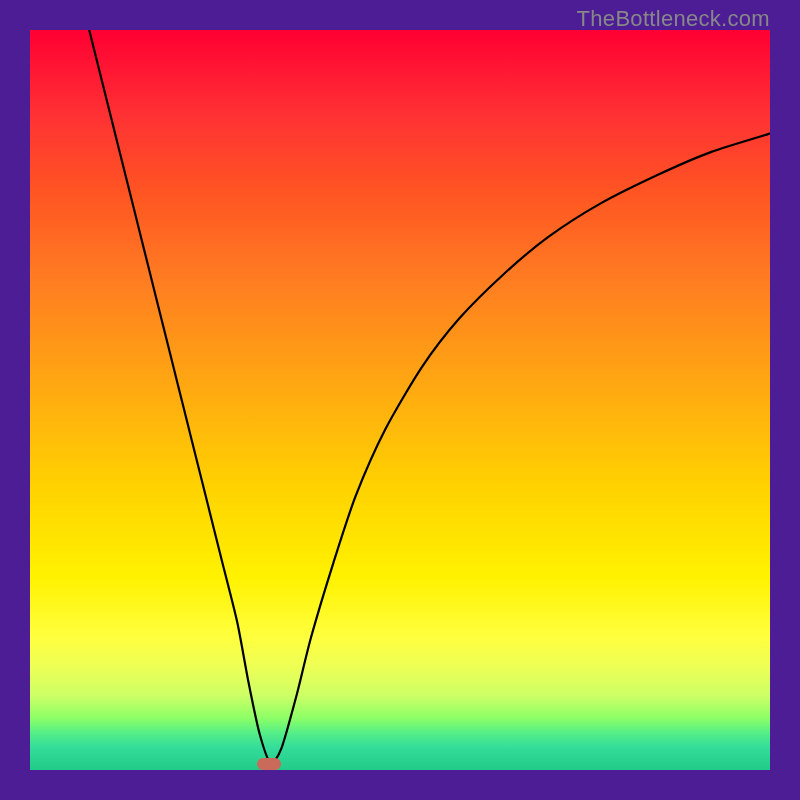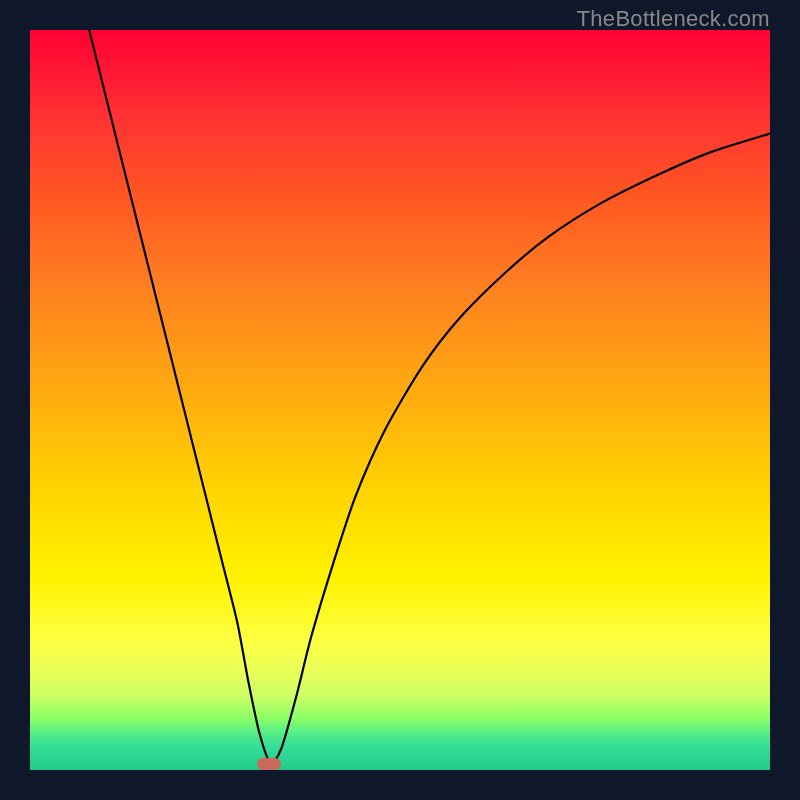--- a/index.html
+++ b/index.html
@@ -8,21 +8,21 @@
     width: 800px;
     height: 800px;
     overflow: hidden;
     background: #000;
     font-family: Arial, Helvetica, sans-serif;
   }
   .frame {
     position: relative;
     width: 800px;
     height: 800px;
-    background: #0f172a;
+    background: #4c1d95;
   }
   .plot-area {
     position: absolute;
     left: 30px;
     top: 30px;
     width: 740px;
     height: 740px;
     background: linear-gradient(to bottom,
       #ff0033 0%,
       #ff1a33 6%,

